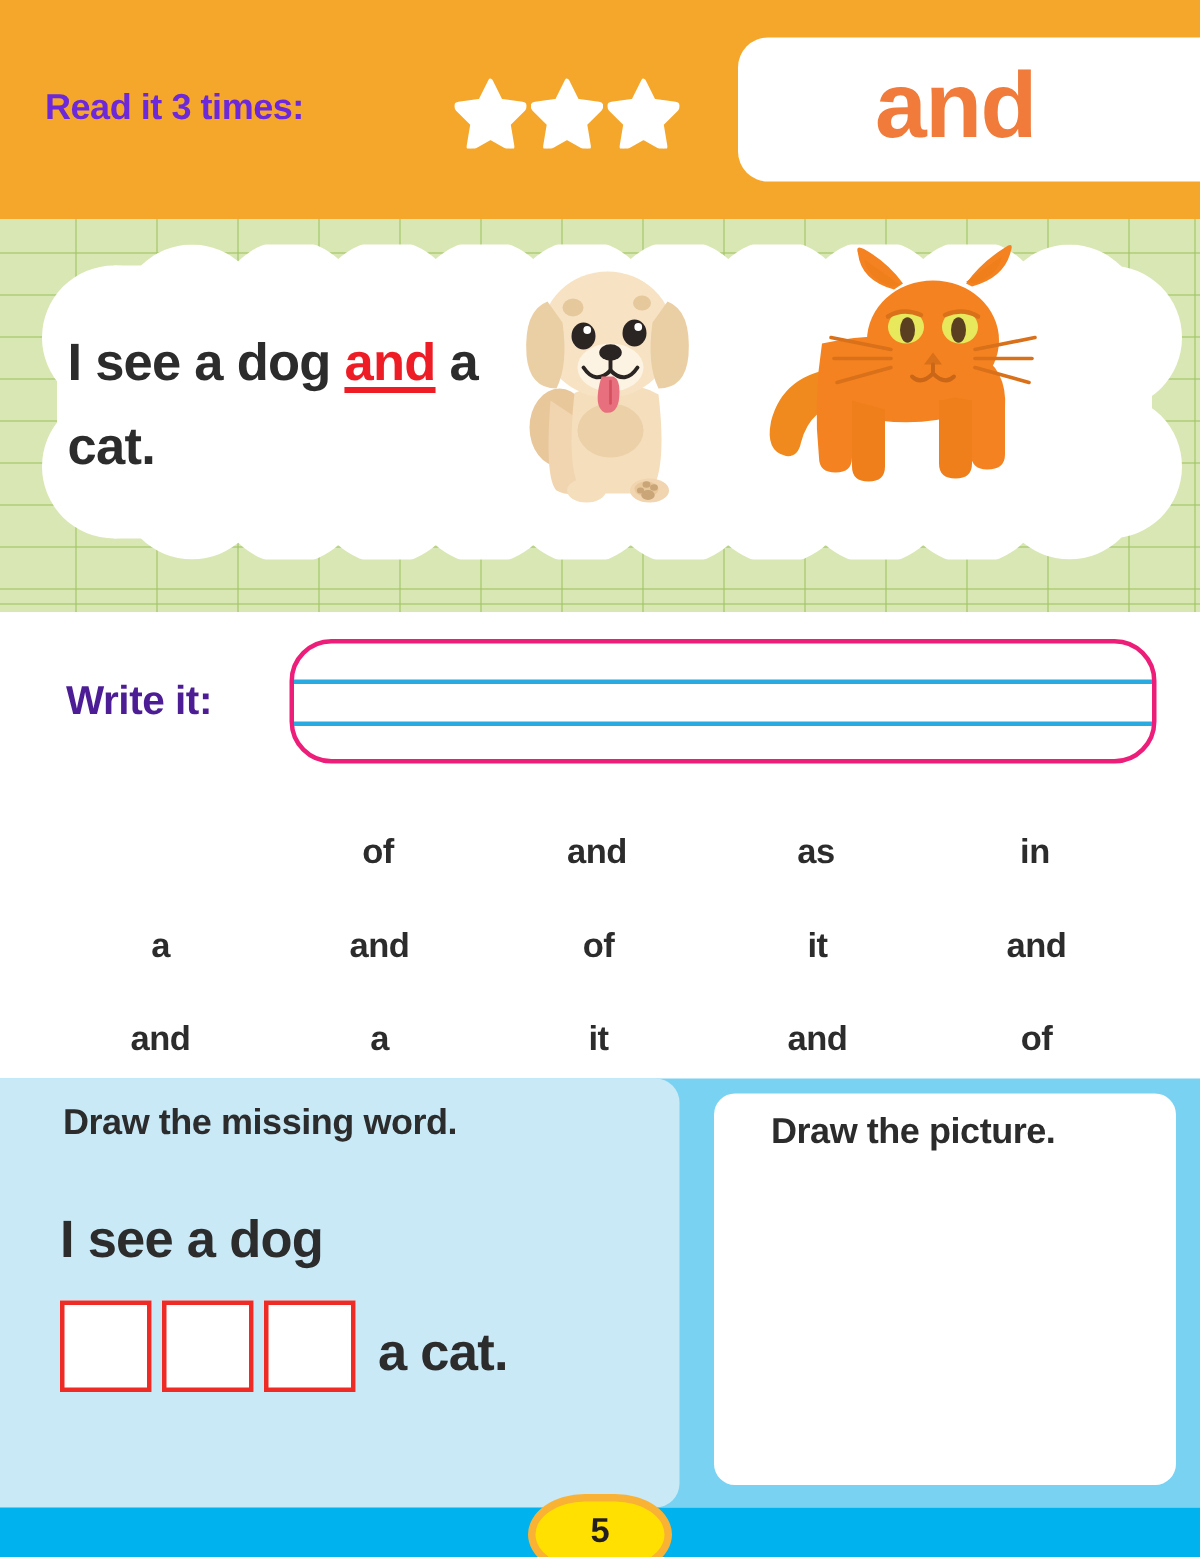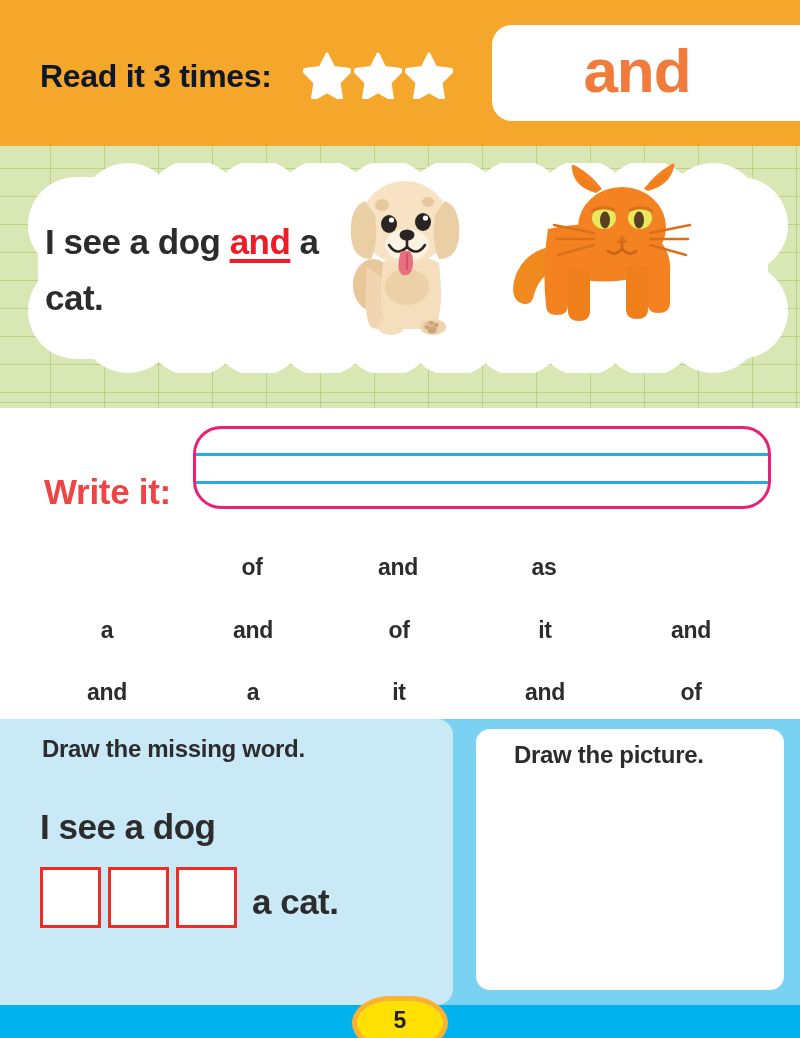--- a/index.html
+++ b/index.html
@@ -15,22 +15,22 @@
     overflow: hidden;
   }
 
   
   #header {
     position: absolute; left: 0; top: 0;
     width: 800px; height: 146px;
     background: #F5A72C;
   }
   #read-label {
-    position: absolute; left: 40px; top: 58px;
-    font-size: 32px; font-weight: bold; color: #0f172a;
+    position: absolute; left: 30px; top: 58px;
+    font-size: 24px; font-weight: bold; color: #6d28d9;
     letter-spacing: -0.3px;
     white-space: nowrap;
   }
   #stars {
     position: absolute; left: 303px; top: 50px;
     width: 152px; height: 50px;
     display: flex; gap: 3px; align-items: center;
   }
   .star { width: 48px; height: 48px; display: block; }
 
@@ -84,23 +84,22 @@
   #cat { position: absolute; left: 508px; top: 17px; width: 218px; height: 180px; }
 
   
   #write-section {
     position: absolute; left: 0; top: 408px;
     width: 800px; height: 117px;
     background: #ffffff;
   }
   #write-label {
     position: absolute; left: 44px; top: 44px;
-    font-size: 35px; font-weight: bold; color: #ef4444;
-    letter-spacing: -0.3px;
-    margin-top: 20px;
+    font-size: 27px; font-weight: bold; color: #4c1d95;
+    letter-spacing: -0.3px;
   }
   #write-box {
     position: absolute; left: 193px; top: 18px;
     width: 578px; height: 83px;
     border: 3px solid #EC1E79;
     border-radius: 28px;
     background: #ffffff;
   }
   .rule-line {
     position: absolute; left: 0; width: 100%; height: 2.5px;
@@ -345,20 +344,21 @@
       <div class="rule-line" id="rule1"></div>
       <div class="rule-line" id="rule2"></div>
     </div>
   </div>
 
 
   <div class="pill-row" id="pill-row-0">
     <div class="pill">of</div>
     <div class="pill">and</div>
     <div class="pill">as</div>
+    <div class="pill">in</div>
   </div>
   <div class="pill-row" id="pill-row-1">
     <div class="pill">a</div>
     <div class="pill">and</div>
     <div class="pill">of</div>
     <div class="pill">it</div>
     <div class="pill">and</div>
   </div>
   <div class="pill-row" id="pill-row-2">
     <div class="pill">and</div>

